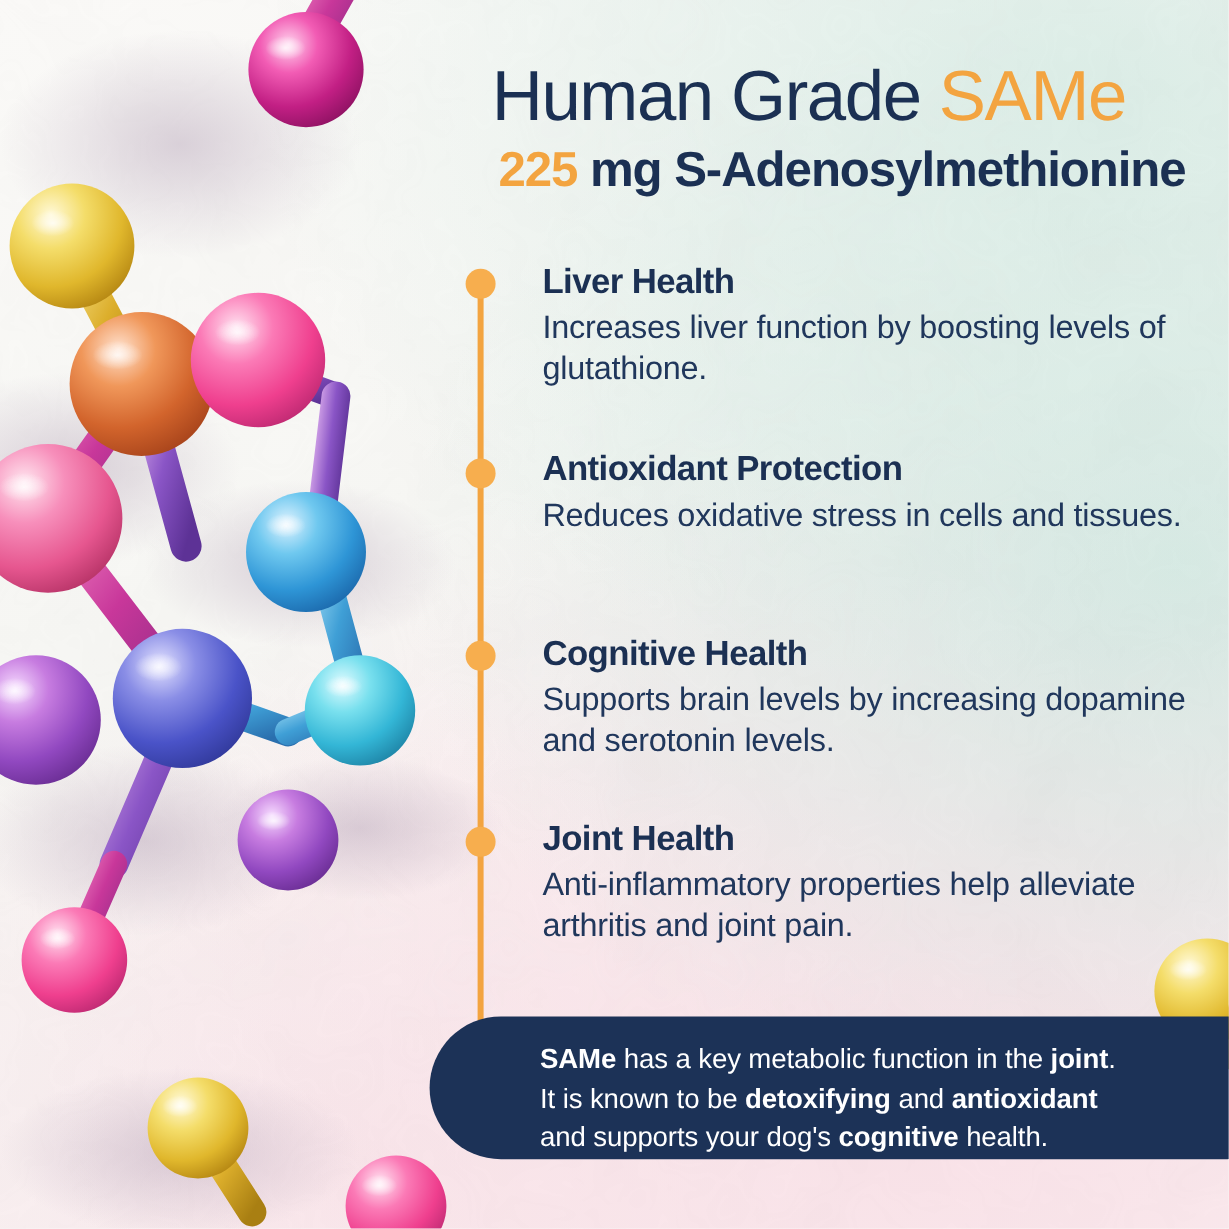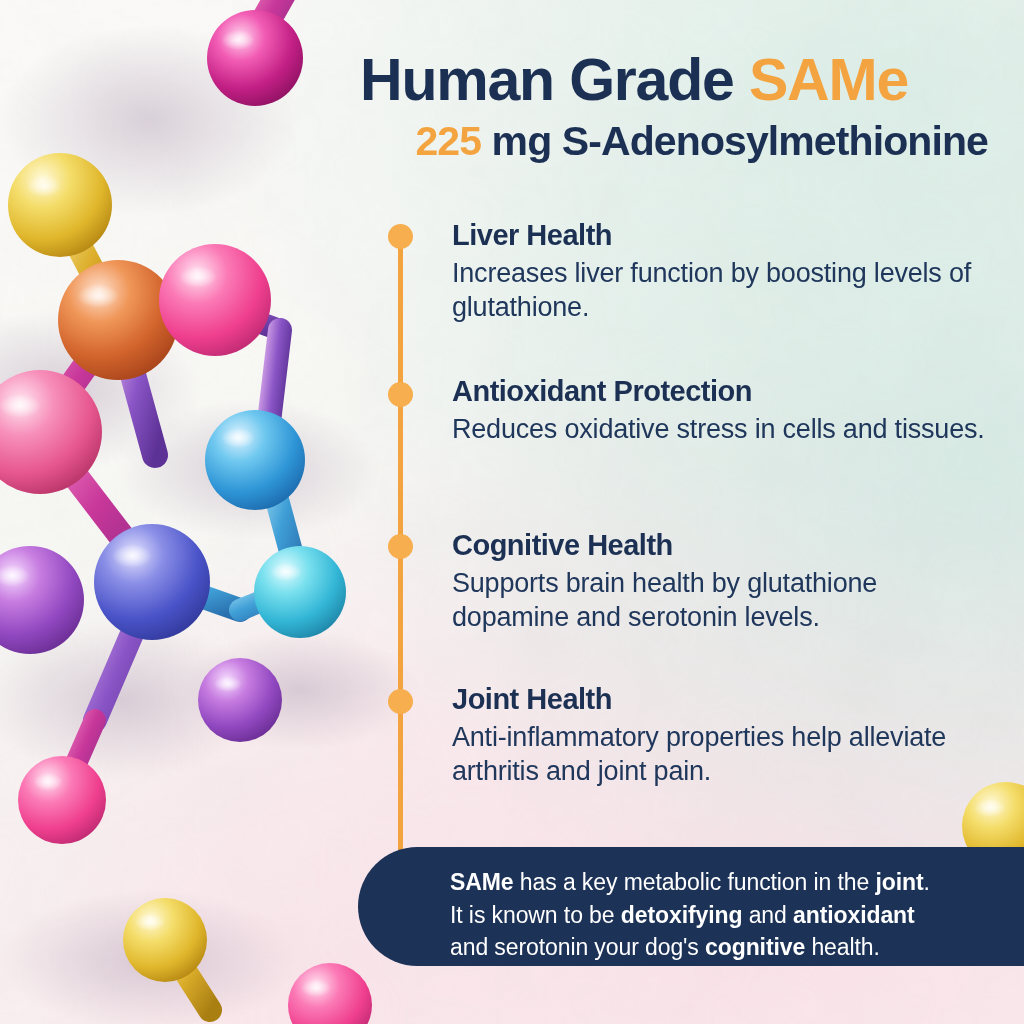--- a/index.html
+++ b/index.html
@@ -30,22 +30,22 @@
   
   .art{position:absolute;inset:0;}
   .art svg{position:absolute;}
 
   
   .content{
     position:absolute;left:0;top:0;width:1024px;height:1024px;
   }
   .headline{
     position:absolute;left:360px;top:50px;width:628px;
-    text-align:left;
-    font-size:59px;line-height:1.02;font-weight:700;
+    text-align:center;
+    font-size:59px;line-height:1.02;font-weight:400;
     letter-spacing:-1.2px;
     color:#1b3053;
   }
   .headline .accent{color:#f3a440;}
   .subline{
     position:absolute;left:360px;top:120px;width:628px;
     text-align:right;
     font-size:41px;line-height:1.05;font-weight:700;
     letter-spacing:-.9px;
     color:#1b3053;
@@ -290,32 +290,32 @@
         <p class="b-body">Increases liver function by boosting levels of glutathione.</p>
       </div>
 
       <div class="bullet" style="top:376px">
         <p class="b-title">Antioxidant Protection</p>
         <p class="b-body">Reduces oxidative stress in cells and tissues.</p>
       </div>
 
       <div class="bullet" style="top:530px">
         <p class="b-title">Cognitive Health</p>
-        <p class="b-body">Supports brain health by glutathione dopamine and serotonin levels.</p>
+        <p class="b-body">Supports brain levels by increasing dopamine and serotonin levels.</p>
       </div>
 
       <div class="bullet" style="top:684px">
         <p class="b-title">Joint Health</p>
         <p class="b-body">Anti-inflammatory properties help alleviate arthritis and joint pain.</p>
       </div>
 
     </div>
 
     <div class="callout">
       <div class="callout-text">
         <b>SAMe</b><span> has a key metabolic function in the </span><b>joint</b><span>.</span><br>
         <span>It is known to be </span><b>detoxifying</b><span> and </span><b>antioxidant</b><br>
-        <span>and serotonin your dog's </span><b>cognitive</b><span> health.</span>
+        <span>and supports your dog's </span><b>cognitive</b><span> health.</span>
       </div>
     </div>
 
   </div>
 </div>
 
 </body></html>

